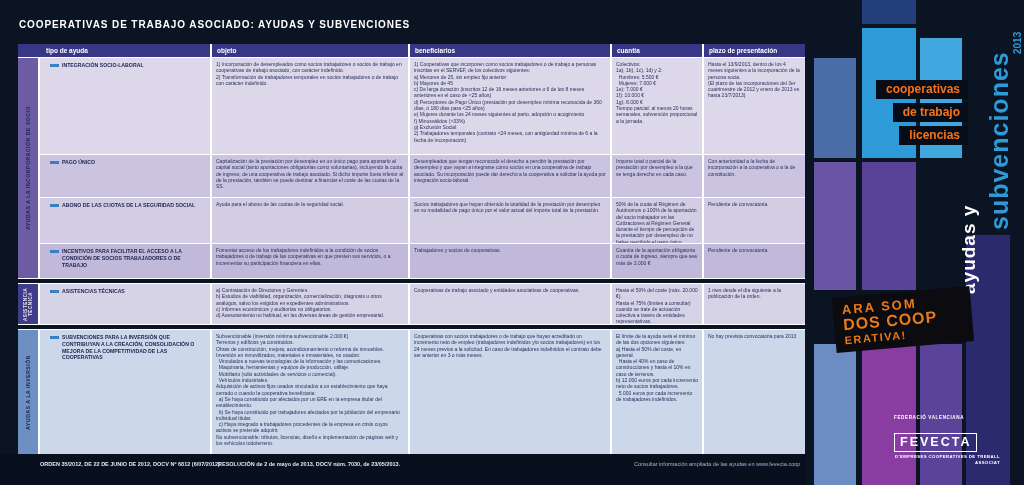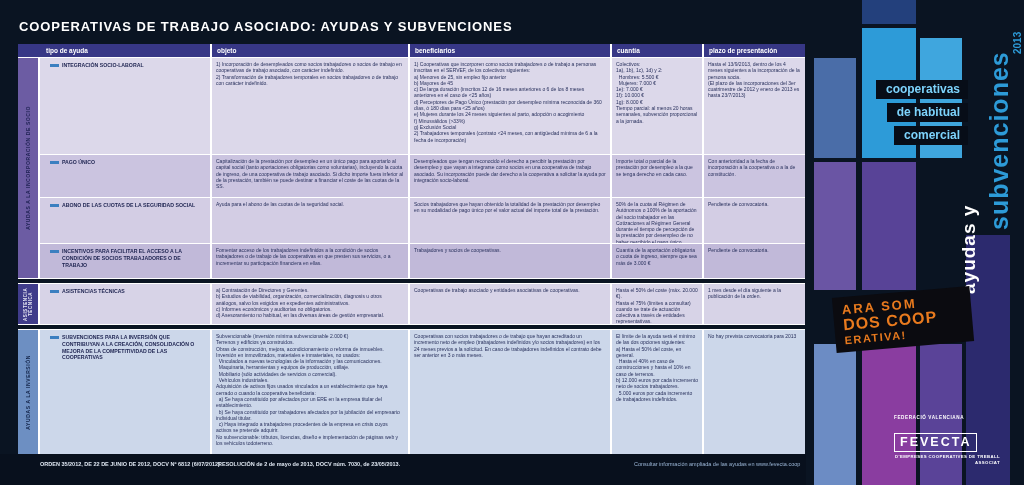--- a/index.html
+++ b/index.html
@@ -5,21 +5,21 @@
   * { margin:0; padding:0; box-sizing:border-box; }
   html,body { width:1024px; height:485px; }
   body {
     position:relative; overflow:hidden;
     background: var(--bg, #0a1422);
     font-family:"Liberation Sans", sans-serif;
     color:#232a58;
   }
   .title {
     position:absolute; left:19px; top:19px;
-    color:#ffffff; font-size:13px; font-weight:bold; letter-spacing:0.9px;
+    color:#ffffff; font-size:10px; font-weight:bold; letter-spacing:0.9px;
   }
   
   .table {
     position:absolute; left:18px; top:44px; width:787px;
     display:grid;
     grid-template-columns:20px 170px 196px 200px 90px 101px;
     grid-template-rows:13px 96px 42px 45px 34px 4px 40px 4px 124px;
     column-gap:2px; row-gap:1px;
     background:#ffffff;
   }
@@ -79,21 +79,21 @@
     position:absolute; right:10px; top:6px; height:224px;
     writing-mode:vertical-rl; transform:rotate(180deg);
     color:var(--accent-blue, #2d9bd8); font-size:25px; font-weight:bold; letter-spacing:1px;
   }
   .year {
     position:absolute; right:1px; top:10px; height:44px;
     writing-mode:vertical-rl; transform:rotate(180deg);
     color:var(--accent-blue, #2d9bd8); font-size:10px; font-weight:bold;
   }
   .words { position:absolute; right:56px; top:80px; display:flex; flex-direction:column; align-items:flex-end; gap:4px; }
-  .word { background:#070d18; color:#7dd3fc; font-size:12px; font-weight:bold; padding:2px 8px 3px 10px; }
+  .word { background:#070d18; color:#f97316; font-size:12px; font-weight:bold; padding:2px 8px 3px 10px; }
   .ayudasy {
     position:absolute; right:44px; top:160px; height:134px;
     writing-mode:vertical-rl; transform:rotate(180deg);
     color:#ffffff; font-size:19px; font-weight:bold; letter-spacing:1px;
   }
   .sticker {
     position:absolute; left:28px; top:292px; width:138px;
     transform:rotate(-5deg);
     background:#0b0b10; color:var(--sticker-orange, #e87a1e);
     padding:5px 9px 6px; font-weight:bold;
@@ -240,22 +240,22 @@
   <div class="tile tI"></div>
   <div class="tile tF"></div>
   <div class="tile tG"></div>
   <div class="tile tH"></div>
 
   <div class="subv">subvenciones</div>
   <div class="year">2013</div>
 
   <div class="words">
     <span class="word">cooperativas</span>
-    <span class="word">de habitual</span>
-    <span class="word">comercial</span>
+    <span class="word">de trabajo</span>
+    <span class="word">licencias</span>
   </div>
 
   <div class="ayudasy">ayudas y</div>
 
   <div class="sticker">
     <div class="st1">ARA SOM</div>
     <div class="st2">DOS COOP</div>
     <div class="st3">ERATIVA!</div>
   </div>
 

